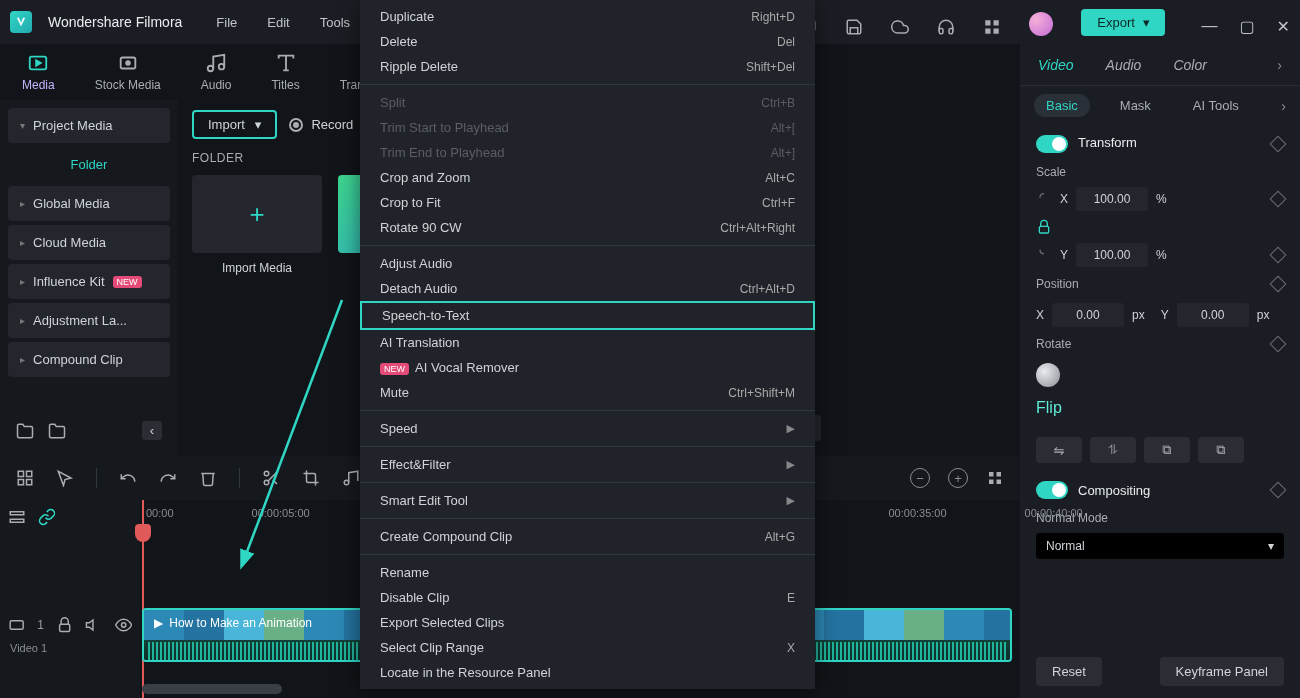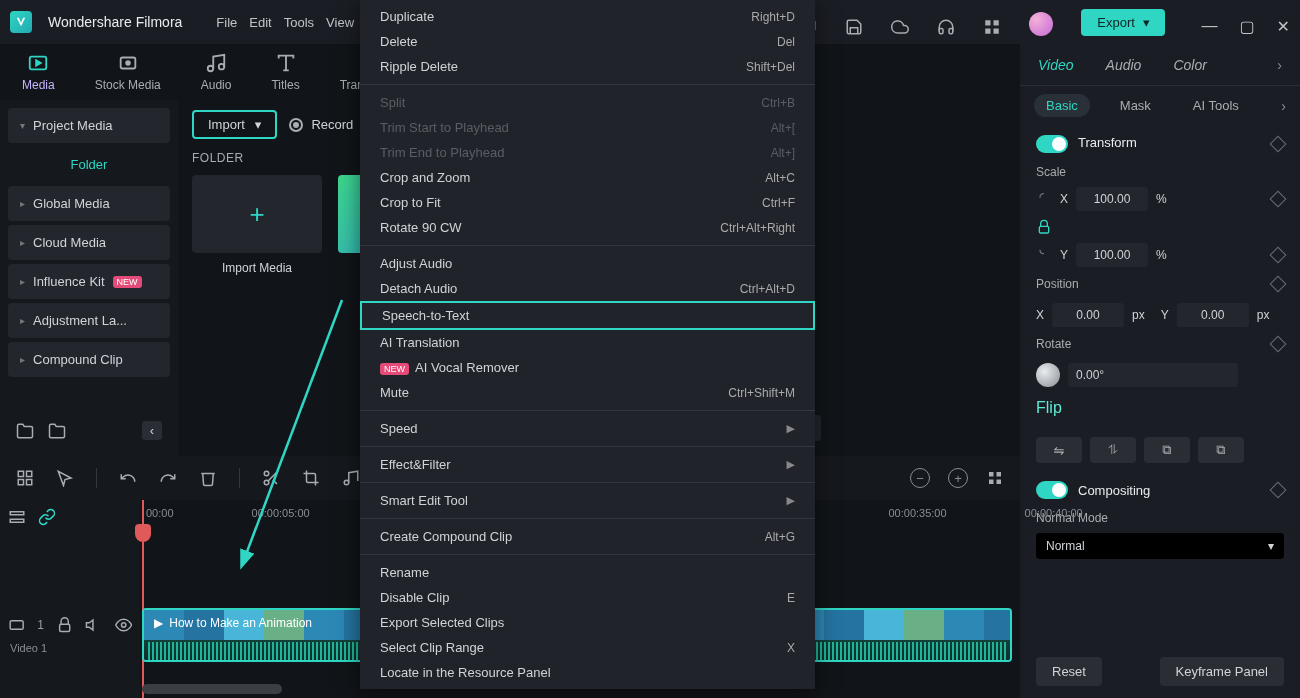--- a/index.html
+++ b/index.html
@@ -1,21 +1,21 @@
 <!DOCTYPE html>
 <html><head>
 <meta charset="utf-8">
 <style>
 * { box-sizing: border-box; margin: 0; padding: 0; font-family: -apple-system, "Segoe UI", Arial, sans-serif; }
 body { width: 1300px; height: 698px; background: #111418; color: #d0d4d8; overflow: hidden; position: relative; font-size: 13px; }
 .titlebar { height: 44px; background: #1a1d23; display: flex; align-items: center; padding: 0 10px; gap: 16px; }
 .logo { width: 22px; height: 22px; background: linear-gradient(135deg, #2fd6c4, #23aab0); border-radius: 4px; display: flex; align-items: center; justify-content: center; }
 .logo svg { width: 14px; height: 14px; }
 .app-title { font-size: 14px; color: #e8ecef; }
-.menubar { display: flex; gap: 12px; margin-left: 18px; color: #c0c4c8; font-size: 13px; }
+.menubar { display: flex; gap: 30px; margin-left: 18px; color: #c0c4c8; font-size: 13px; }
 .menubar span { cursor: pointer; }
 .titlebar-right { margin-left: auto; display: flex; align-items: flex-end; gap: 28px; }
 .sys-icon { width: 18px; height: 18px; color: #a9adb2; cursor: pointer; }
 .avatar { width: 24px; height: 24px; border-radius: 50%; background: radial-gradient(circle at 30% 30%, #f5b0d9, #c46bd6); }
 .export-btn { background: #2fd6c4; color: #0e2724; padding: 6px 16px; border-radius: 4px; font-size: 13px; display: flex; align-items: center; gap: 8px; cursor: pointer; }
 .winctl { display: flex; gap: 22px; margin-left: 8px; }
 .winctl span { cursor: pointer; font-size: 16px; color: #c0c4c8; }
 
 .toolbar-tabs { height: 56px; background: #111418; display: flex; align-items: center; padding: 0 22px; gap: 40px; }
 .tool-tab { display: flex; flex-direction: column; align-items: center; gap: 4px; color: #a9adb2; cursor: pointer; font-size: 12px; }
@@ -369,21 +369,20 @@
       <input class="rp-input" value="0.00" style="">
       <span>px</span>
     </div>
 
     <div class="rp-section-head" style="margin-top:10px;">
       <span style="font-size:12px;color:#a9adb2;">Rotate</span>
       <div class="diamond"></div>
     </div>
     <div class="rp-row">
       <div style="width:24px;height:24px;border-radius:50%;background:radial-gradient(circle at 35% 35%,#e8ecef,#8a8e94);"></div>
-      <input class="rp-input wide" value="0.00°" style="">
     </div>
 
     <div style="font-size:16px;color:#5eead4;margin:12px 0 20px;">Flip</div>
     <div class="flip-btns">
       <div class="flip-btn">⇋</div>
       <div class="flip-btn">⥮</div>
       <div class="flip-btn">⧉</div>
       <div class="flip-btn">⧉</div>
     </div>
 

